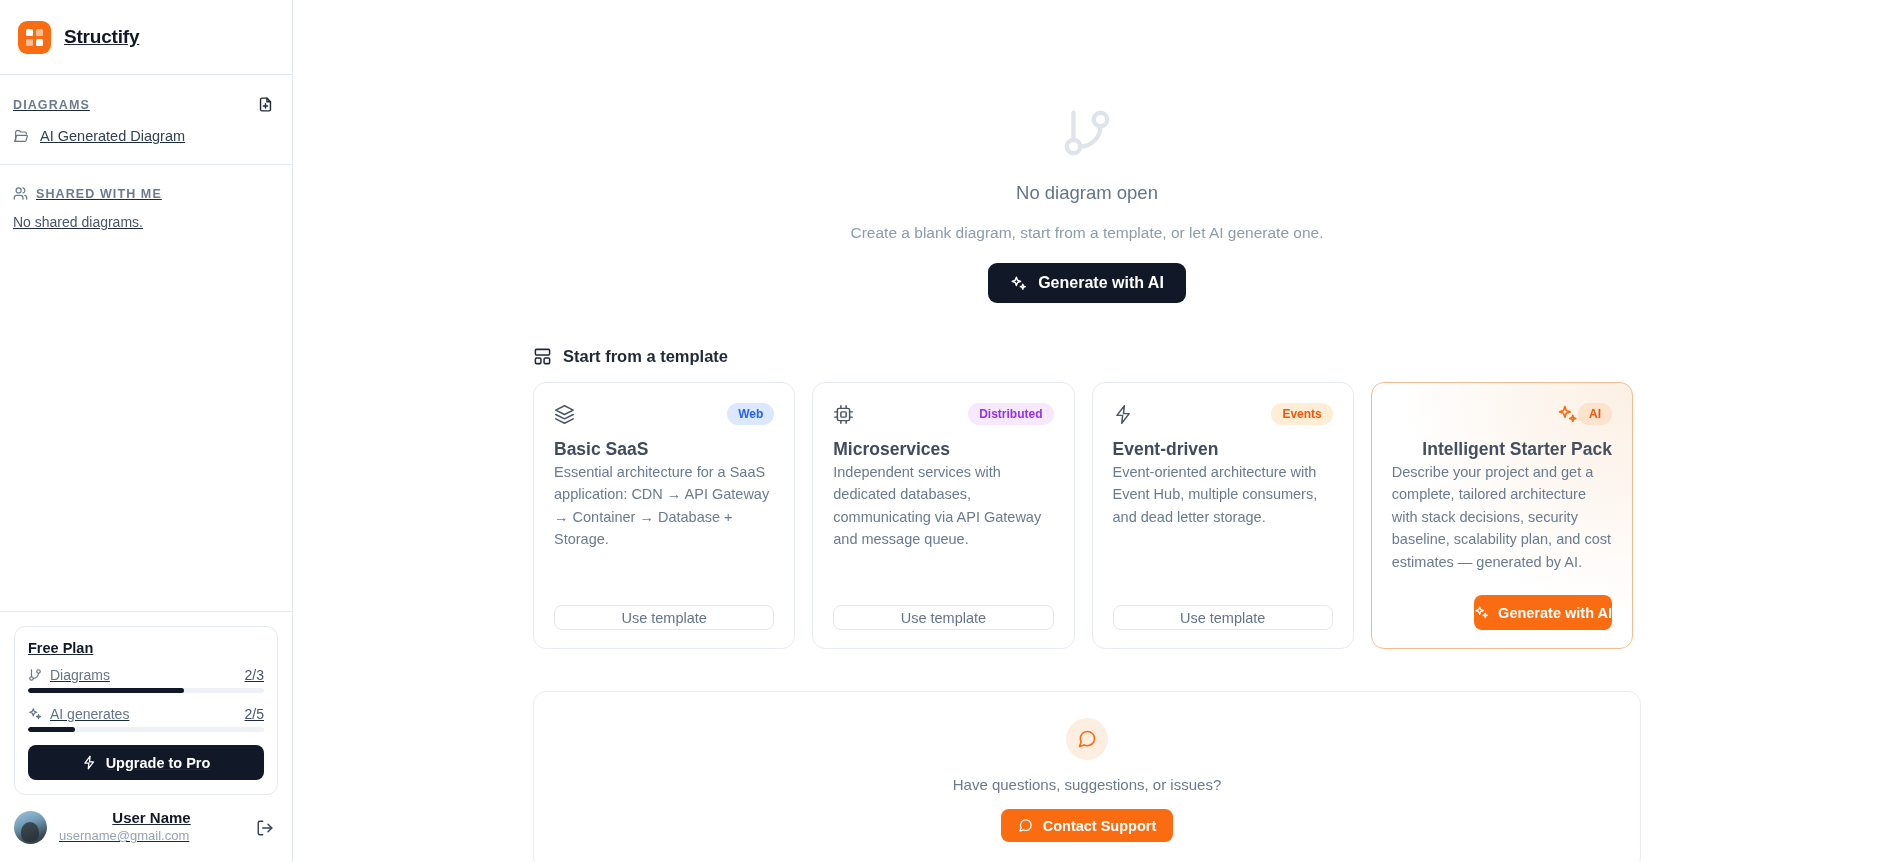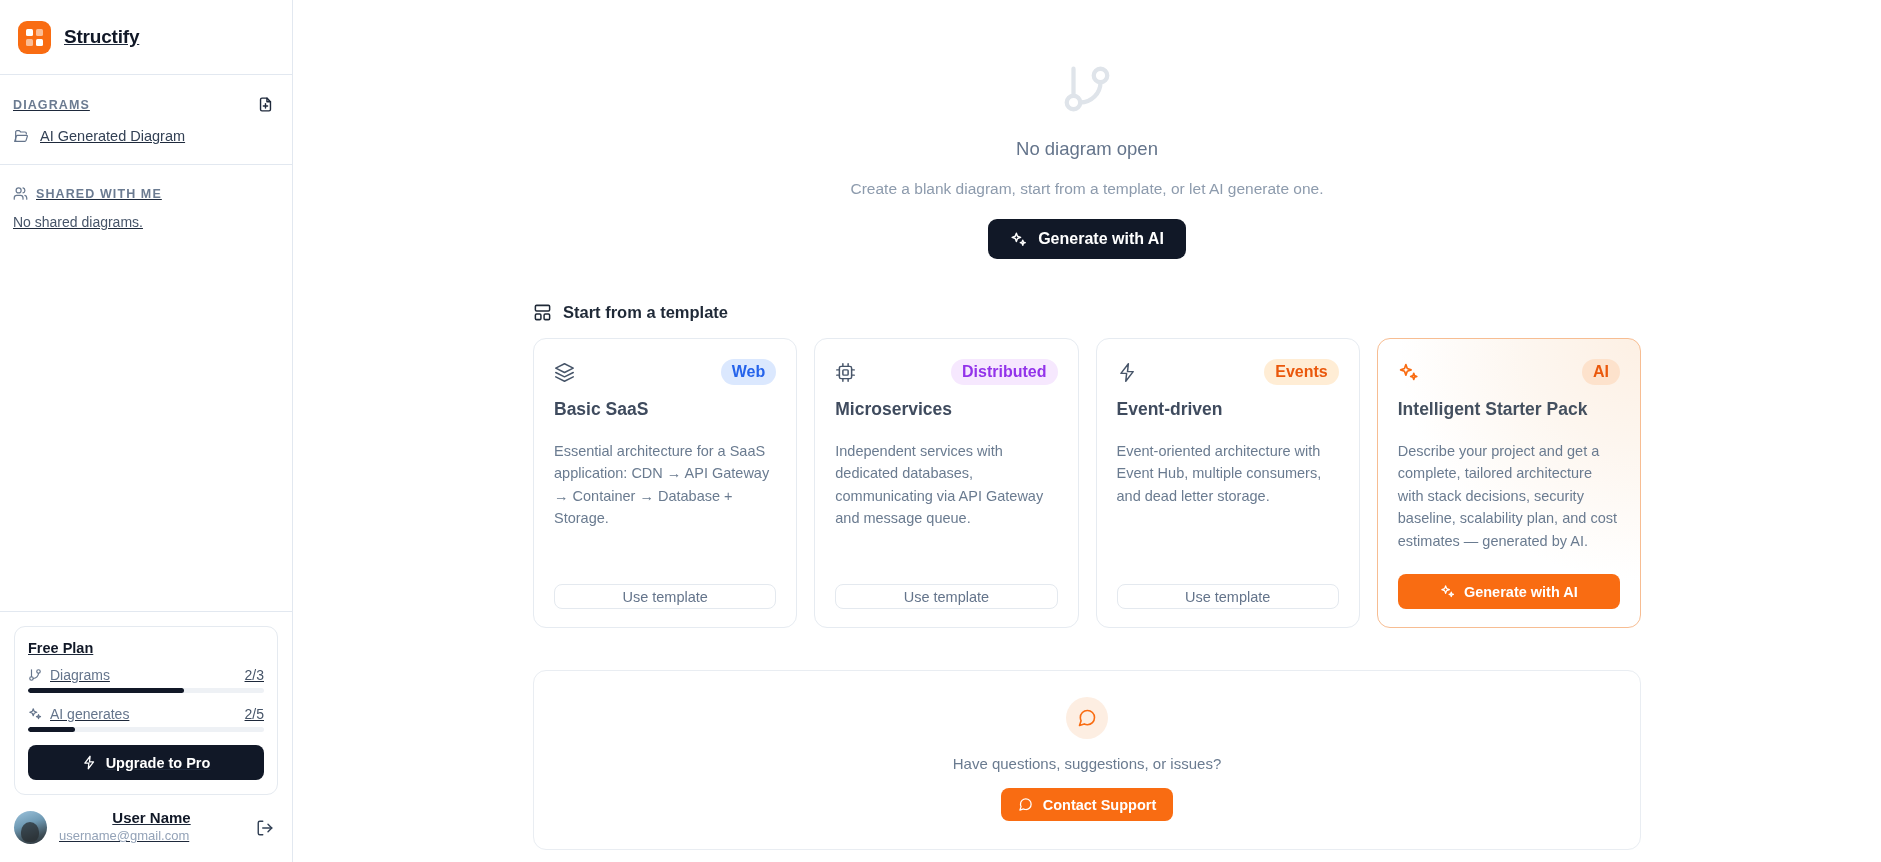--- a/index.html
+++ b/index.html
@@ -89,58 +89,59 @@
   }
   .user-meta { flex: 1 1 auto; min-width: 0; }
   .user-name { font-size: 15px; font-weight: 700; color: #111827; line-height: 1.2; text-align: center; }
   .user-mail { font-size: 13px; color: #94a3b8; line-height: 1.45; }
   .logout { cursor: pointer; display: flex; align-items: center; }
 
   
   .main {
     flex: 1 1 auto; height: 862px; overflow: hidden; position: relative; background: #fff;
   }
-  .hero { padding-top: 62px; text-align: center; }
+  .hero { padding-top: 62px; text-align: center; margin-top: 44px; }
   .hero-icon { display: flex; justify-content: center; margin-bottom: 22px; }
   .hero-title { font-size: 18.5px; color: #64748b; font-weight: 400; margin-bottom: 20px; }
   .hero-sub { font-size: 15.5px; color: #8d9bad; margin-bottom: 21px; }
   .gen-ai-btn {
     display: inline-flex; align-items: center; gap: 11px;
     height: 40px; padding: 0 22px; border: 0; border-radius: 9px;
     background: #111827; color: #fff; font-size: 16px; font-weight: 700; cursor: pointer;
     font-family: "Liberation Sans", sans-serif;
   }
 
-  .templates { margin-top: 44px; padding: 0 0 0 0; }
+  .templates { margin-top: 44px; padding: 0 8px 0 0; }
   .tpl-head {
     display: flex; align-items: center; gap: 11px;
     font-size: 16.5px; font-weight: 700; color: #1f2937;
     margin-left: 240px; margin-bottom: 16px;
   }
   .cards {
     display: flex; gap: 17px; margin-left: 240px; margin-right: 240px;
   }
   .card {
     flex: 1 1 0; min-width: 0;
     border: 1px solid #e6ebf1; border-radius: 13px;
     padding: 20px 20px 18px 20px;
     display: flex; flex-direction: column;
     background: #fff; cursor: pointer;
   }
   .card.ai {
     border: 1.5px solid #f7bd92;
     background:
       radial-gradient(circle at 100% 0%, #fdf0e4 0%, #fdf6ef 28%, #ffffff 62%);
+    align-items: flex-end;
   }
   .card-top { display: flex; align-items: center; justify-content: space-between; margin-bottom: 14px; }
-  .card-title { font-size: 17.5px; font-weight: 700; color: #3f4b5e; margin-bottom: 20px; }
+  .card-title { font-size: 17.5px; font-weight: 700; color: #3f4b5e; margin-bottom: 1px; }
   .card.ai .card-title { color: #44505f; }
   .card-desc { font-size: 14.5px; line-height: 1.55; color: #6a7b90; }
   .badge {
-    font-size: 16px; font-weight: 700; border-radius: 999px; padding: 4px 11px; white-space: nowrap;
+    font-size: 12px; font-weight: 700; border-radius: 999px; padding: 4px 11px; white-space: nowrap;
   }
   .badge.web  { background: #dbe8fe; color: #2563eb; }
   .badge.dist { background: #f6e8fe; color: #9333ea; }
   .badge.evt  { background: #ffedd5; color: #ea580c; }
   .badge.ai   { background: #fde2cc; color: #ea580c; }
   .card-foot { margin-top: auto; padding-top: 22px; }
   .use-btn {
     width: 100%; height: 25px; border: 1px solid #e4e9ef; border-radius: 8px;
     background: #fff; color: #64748b; font-size: 14.5px; cursor: pointer;
     font-family: "Liberation Sans", sans-serif;

